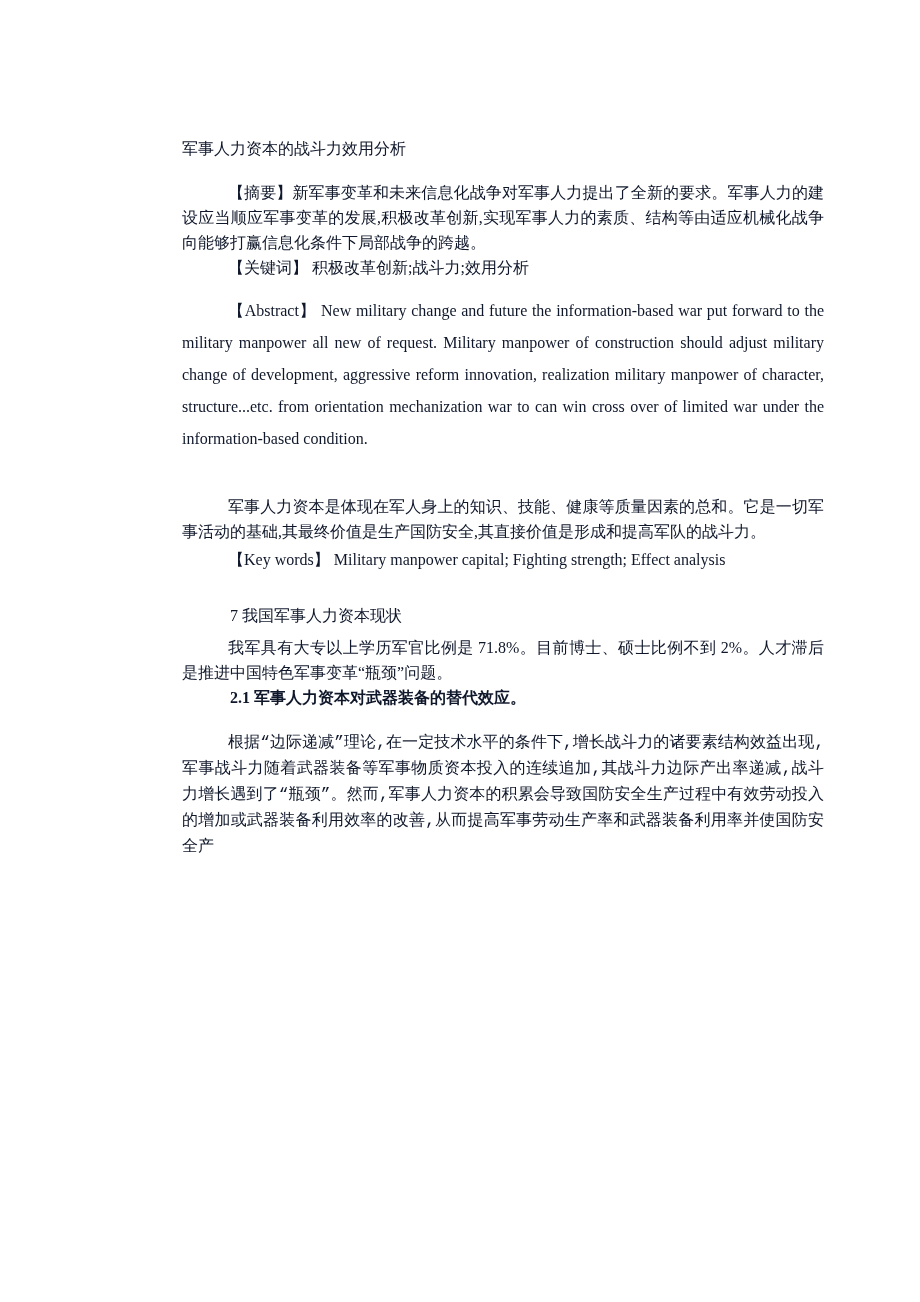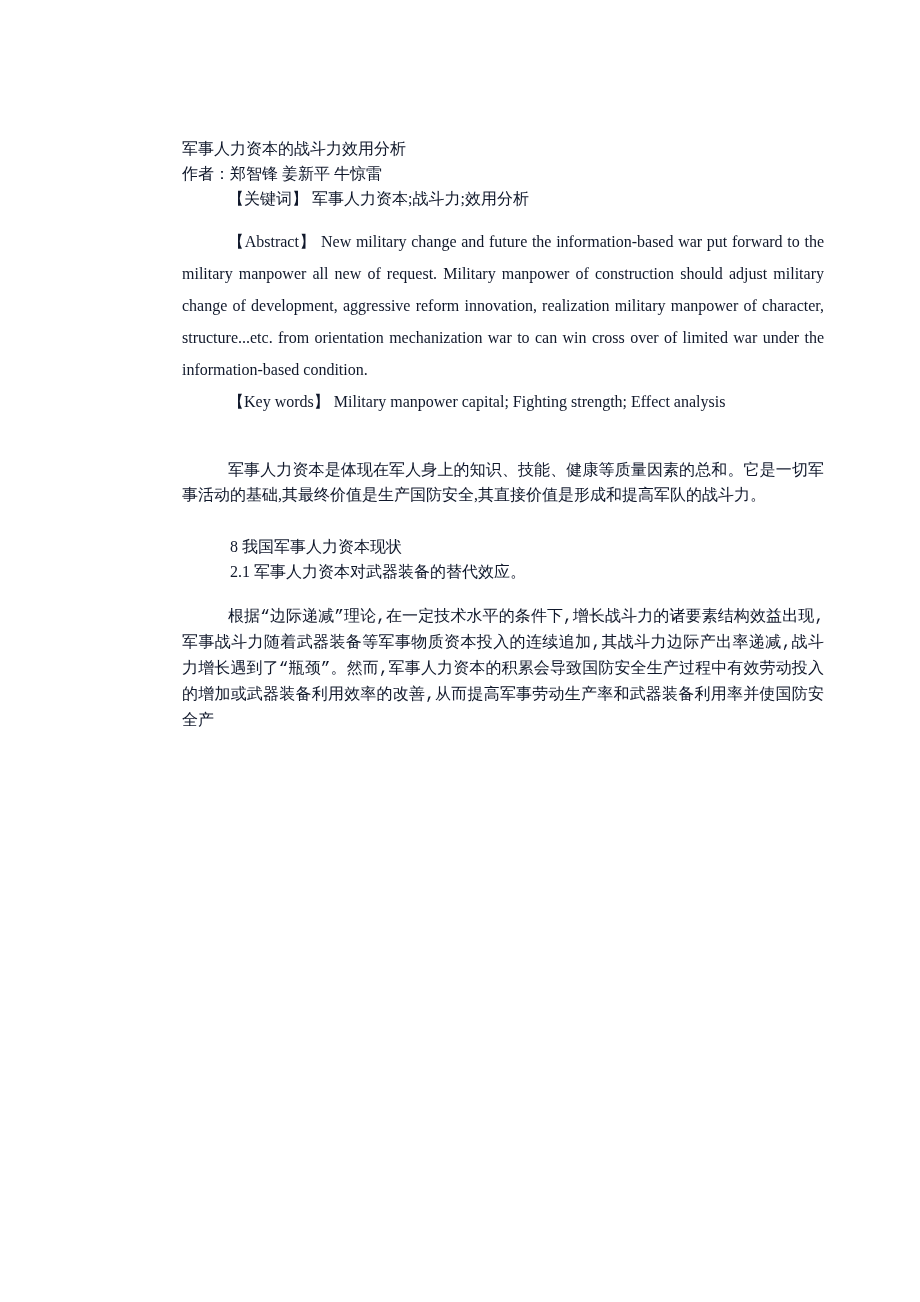--- a/index.html
+++ b/index.html
@@ -41,46 +41,47 @@
   .en {
     line-height: 32px;
     margin-top: 15px;
   }
   .intro-para { margin-top: 39px; }
   .heading-1 { margin-top: 27px; text-indent: 48px; }
   .para-1a { margin-top: 32px; }
   .para-1b { margin-top: 0; }
   .para-1c { margin-top: 7px; }
   .heading-2 { margin-top: 25px; text-indent: 48px; }
-  .heading-2-1 { margin-top: 0; text-indent: 48px; }
+  .heading-2-1 { margin-top: 0; text-indent: 48px; font-weight: bold; }
   .para-2a { margin-top: 20px; line-height: 26px; font-family: Liberation Mono, monospace; }
 </style>
 </head>
 <body>
 
 <div class="page">
   <div class="content">
 
     <div class="para doc-title">军事人力资本的战斗力效用分析</div>
 
-    <div class="para authors">作者：郑智锋 姜新平 牛惊雷</div>
 
+    <p class="para indent abstract-cn">【摘要】新军事变革和未来信息化战争对军事人力提出了全新的要求。军事人力的建设应当顺应军事变革的发展,积极改革创新,实现军事人力的素质、结构等由适应机械化战争向能够打赢信息化条件下局部战争的跨越。</p>
 
-    <p class="para indent">【关键词】 军事人力资本;战斗力;效用分析</p>
+    <p class="para indent">【关键词】 积极改革创新;战斗力;效用分析</p>
 
     <p class="para indent en">【Abstract】 New military change and future the information-based war put forward to the military manpower all new of request. Military manpower of construction should adjust military change of development, aggressive reform innovation, realization military manpower of character, structure...etc. from orientation mechanization war to can win cross over of limited war under the information-based condition.</p>
 
+    <p class="para indent intro-para">军事人力资本是体现在军人身上的知识、技能、健康等质量因素的总和。它是一切军事活动的基础,其最终价值是生产国防安全,其直接价值是形成和提高军队的战斗力。</p>
+
     <p class="para indent en" style="margin-top:0;">【Key words】 Military manpower capital; Fighting strength; Effect analysis</p>
 
-    <p class="para indent intro-para">军事人力资本是体现在军人身上的知识、技能、健康等质量因素的总和。它是一切军事活动的基础,其最终价值是生产国防安全,其直接价值是形成和提高军队的战斗力。</p>
-
-    <p class="para heading-1">8 我国军事人力资本现状</p>
+    <p class="para heading-1">7 我国军事人力资本现状</p>
 
 
 
+    <p class="para indent para-1c">我军具有大专以上学历军官比例是 71.8%。目前博士、硕士比例不到 2%。人才滞后是推进中国特色军事变革“瓶颈”问题。</p>
 
 
     <p class="para heading-2-1">2.1 军事人力资本对武器装备的替代效应。</p>
 
     <p class="para indent para-2a">根据“边际递减”理论,在一定技术水平的条件下,增长战斗力的诸要素结构效益出现,军事战斗力随着武器装备等军事物质资本投入的连续追加,其战斗力边际产出率递减,战斗力增长遇到了“瓶颈”。然而,军事人力资本的积累会导致国防安全生产过程中有效劳动投入的增加或武器装备利用效率的改善,从而提高军事劳动生产率和武器装备利用率并使国防安全产</p>
 
   </div>
 </div>
 
 </body></html>

